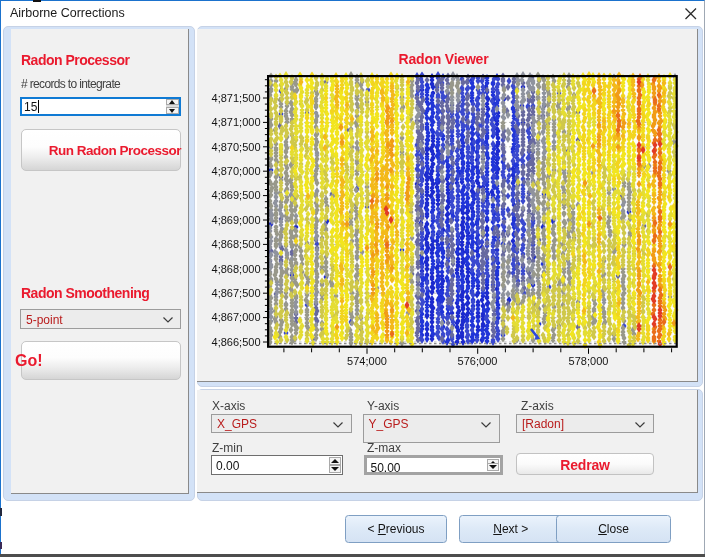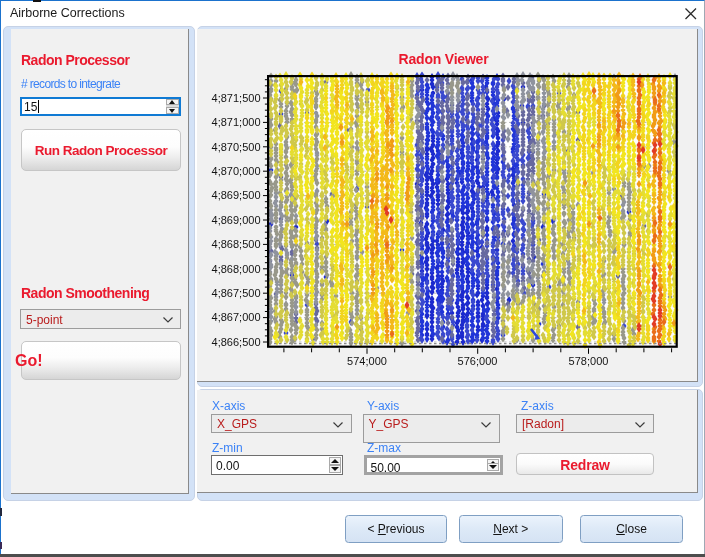--- a/index.html
+++ b/index.html
@@ -6,21 +6,21 @@
 html,body { width:705px; height:557px; overflow:hidden; }
 body { font-family:"Liberation Sans", sans-serif; background:#fff; position:relative; }
 .abs { position:absolute; }
 #win { left:0; top:0; width:705px; height:555px; background:#fff;
   border-top:1.5px solid #1b72cd; border-left:1.5px solid #1b72cd; border-right:1px solid #9fa8b4; }
 #botbar { left:0; top:554px; width:705px; height:3px; background:#4d4d4d; }
 #title { left:10px; top:6px; font-size:12.5px; color:#1a1a1a; }
 .gbox { background:#d3e2f7; border:1px solid #c6d2e6; border-radius:5px; }
 .gin { background:#f1f1f1; border-right:1.3px solid #8a8a8a; border-bottom:1.3px solid #8a8a8a; }
 .red { color:#ea1a2e; font-weight:bold; }
-.lbl { font-size:12px; color:#3b82f6; }
+.lbl { font-size:12px; color:#404040; }
 .btnw { border:1px solid #c6c6c6; border-radius:5px;
   background:linear-gradient(#ffffff 0%, #fdfdfd 42%, #ececec 70%, #d5d5d5 100%); }
 .combo { background:#ececec; border:1px solid #9c9c9c; }
 .combo .ctext { position:absolute; left:5px; top:2px; font-size:12px; color:#b91c1c; }
 .spinbox { background:#fff; }
 .navbtn { border:1px solid #7f9fc3; border-radius:3.5px; font-size:12px; color:#141414;
   background:linear-gradient(#ebf3fc 0%, #dde9f7 50%, #d5e3f4 100%); text-align:center; }
 .tri-up { width:0; height:0; border-left:4px solid transparent; border-right:4px solid transparent; border-bottom:4.5px solid #111; }
 .tri-dn { width:0; height:0; border-left:4px solid transparent; border-right:4px solid transparent; border-top:4.5px solid #111; }
 .spbtn { position:absolute; background:#f4f4f4; border:1px solid #a9a9a9; display:flex; align-items:center; justify-content:center; }
@@ -49,21 +49,21 @@
   <div class="abs" style="right:0;top:0;bottom:0;width:13.5px;background:#dcdcdc">
     <div class="spbtn" style="left:0.5px;top:0;width:12.5px;height:6.8px">
         <div class="tri-s tri-up"></div>
       </div>
     <div class="spbtn" style="left:0.5px;bottom:0;width:12.5px;height:6.8px">
         <div class="tri-s tri-dn"></div>
       </div>
   </div>
 </div>
 <div class="abs btnw" style="left:21px;top:129px;width:160px;height:42px"></div>
-<div class="abs red" style="left:21px;top:143px;width:160px;font-size:13.5px;letter-spacing:-0.5px;text-align:center">Run Radon Processor</div>
+<div class="abs red" style="left:21px;top:143px;width:160px;font-size:13.5px;letter-spacing:-0.5px;text-align:right">Run Radon Processor</div>
 <div class="abs red" style="left:21px;top:285px;font-size:14px;letter-spacing:-0.5px">Radon Smoothening</div>
 <div class="abs combo" style="left:20px;top:309px;width:161px;height:20px">
   <span class="ctext" style="top:2.5px">5-point</span>
   <svg class="abs" style="right:7px;top:7px" width="10" height="6" viewBox="0 0 10 6">
       <path d="M0.5 0.5L5 5L9.5 0.5" stroke="#3c3c3c" stroke-width="1.2" fill="none"></path>
     </svg>
 </div>
 <div class="abs btnw" style="left:21px;top:341px;width:160px;height:39px"></div>
 <div class="abs red" style="left:15px;top:352px;width:160px;font-size:16px;">Go!</div>
 
@@ -216,13 +216,13 @@
     </div>
   <div class="spbtn" style="right:1px;bottom:1px;width:12px;height:8px">
       <div class="tri-dn"></div>
     </div>
 </div>
 <div class="abs" style="left:516px;top:453px;width:138px;height:22px;border:1px solid #c2c2c2;border-radius:4px;background:linear-gradient(#ffffff 0%,#fbfbfb 50%,#e9e9e9 100%)"></div>
 <div class="abs red" style="left:516px;top:457px;width:138px;font-size:14px;letter-spacing:-0.2px;text-align:center">Redraw</div>
 
 <div class="abs navbtn" style="left:345px;top:515px;width:102px;height:28px;line-height:26px">&lt; <u>P</u>revious</div>
 <div class="abs navbtn" style="left:459px;top:515px;width:103.5px;height:28px;line-height:26px"><u>N</u>ext &gt;</div>
-<div class="abs navbtn" style="left:580px;top:515px;width:103px;height:28px;line-height:26px"><u>C</u>lose</div>
+<div class="abs navbtn" style="left:556px;top:515px;width:115px;height:28px;line-height:26px"><u>C</u>lose</div>
 
 </body></html>

